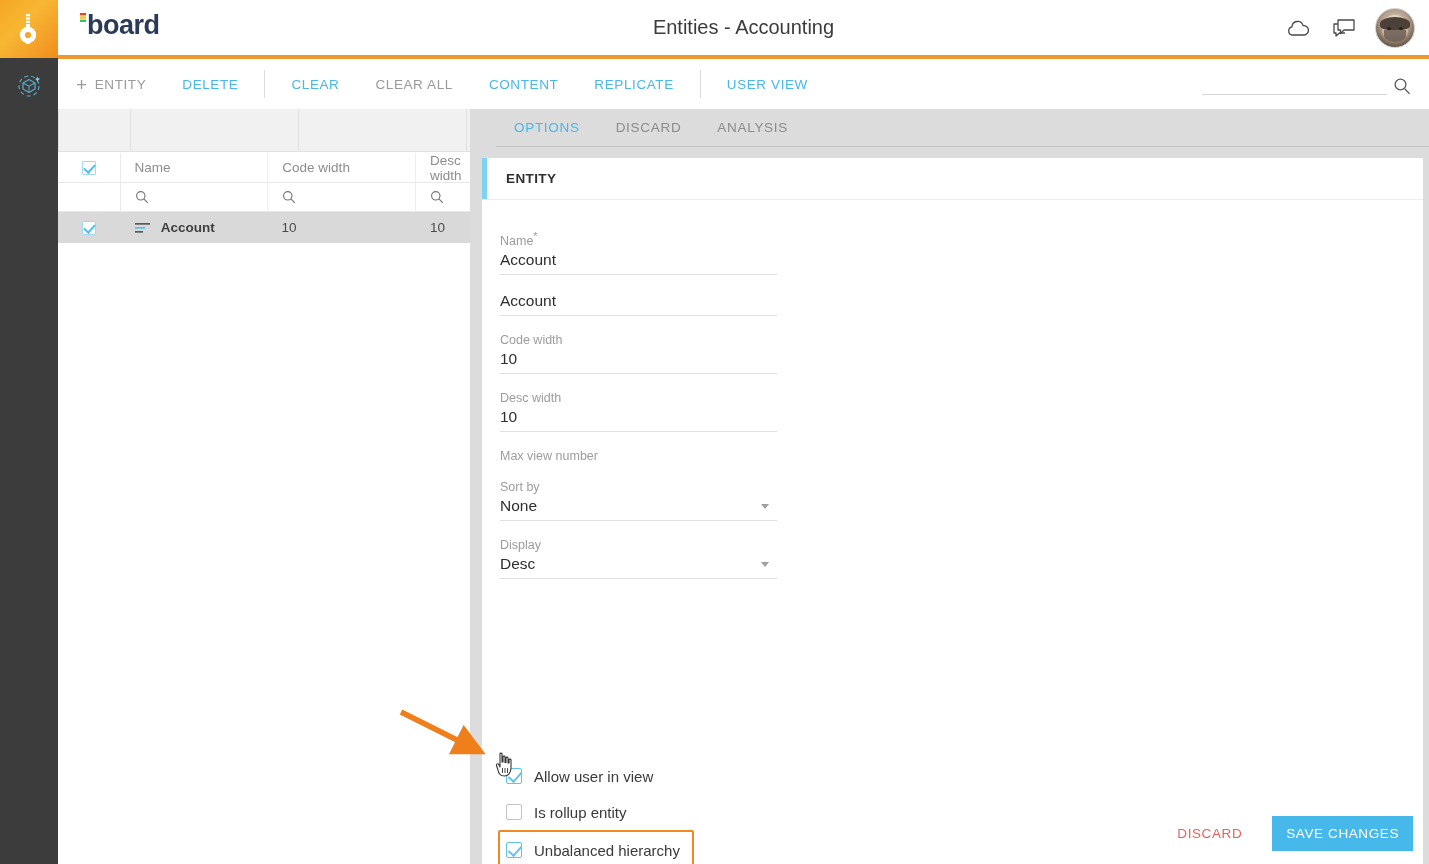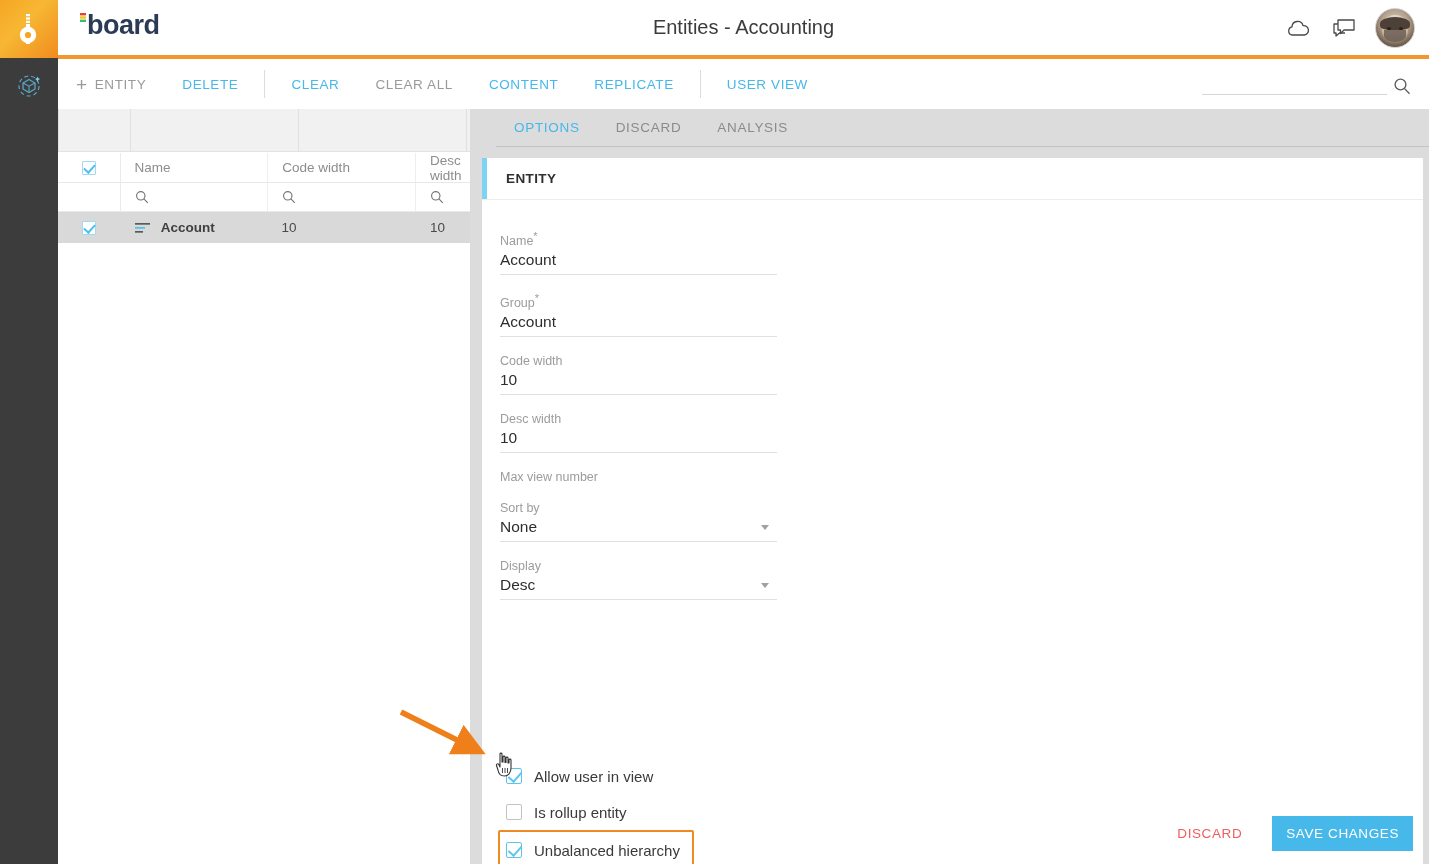--- a/index.html
+++ b/index.html
@@ -403,21 +403,20 @@
       </div>
 
       <div class="form">
 
         <div class="field">
           <span class="flabel"><span>Name</span><span class="req">*</span></span>
           <div class="fval">Account</div>
         </div>
 
         <div class="field">
-          <span class="flabel"><span>Group</span><span class="req">*</span></span>
           <div class="fval">Account</div>
         </div>
 
         <div class="field">
           <span class="flabel">Code width</span>
           <div class="fval">10</div>
         </div>
 
         <div class="field">
           <span class="flabel">Desc width</span>

